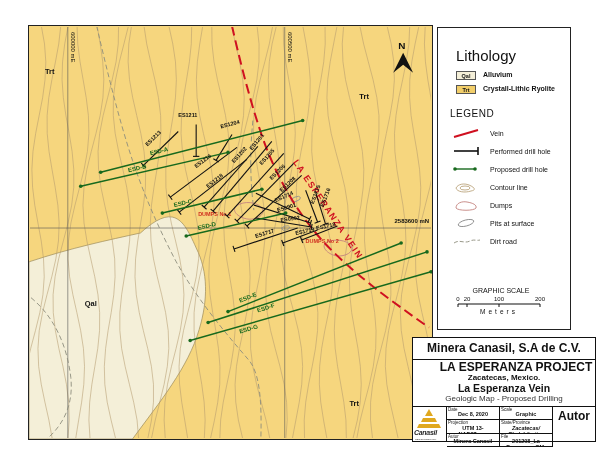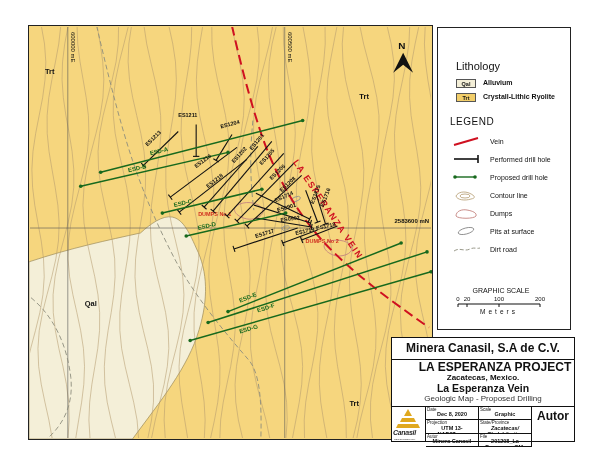--- a/index.html
+++ b/index.html
@@ -25,35 +25,35 @@
   #g-performed line{stroke:#111;stroke-width:1.1;}
   #g-proposed line{stroke:#17691d;stroke-width:1.5;}
   #g-proposed circle{fill:#17691d;}
   .lbl-performed{font-size:5.5px;font-weight:bold;fill:#111;}
   .lbl-proposed{font-size:6px;font-weight:bold;fill:#17691d;}
 
   
   #legend{position:absolute;left:437px;top:27px;width:134px;height:303px;background:#fff;
           border:1.2px solid #222;box-sizing:border-box;padding:14px 10px 8px 12px;}
   .legend-title{font-size:11px;letter-spacing:1px;margin-bottom:16px;}
-  .section-title{font-size:11px;margin:18px 0 7px 6px;}
+  .section-title{font-size:15px;margin:5px 0 7px 6px;}
   .symbols-title{font-size:10px;letter-spacing:.5px;margin:14px 0 8px 0;}
   .lith-row{display:flex;align-items:flex-start;gap:7px;margin:5px 0 5px 6px;}
   .swatch{width:20px;height:9px;border:0.8px solid #555;box-sizing:border-box;
           font-size:5.5px;font-weight:bold;text-align:center;line-height:8px;flex:0 0 auto;}
   .swatch.qal{background:#f4efd8;}
   .swatch.trt{background:#f2ce6a;}
   .lith-label{font-size:7px;font-weight:bold;width:72px;line-height:1.25;}
   .sym-row{display:flex;align-items:center;gap:8px;margin:6px 0 6px 2px;}
   .sym-icon{flex:0 0 auto;width:30px;height:12px;}
   .sym-label{font-size:7px;}
   #scale-wrap{position:absolute;left:6px;right:6px;bottom:10px;text-align:center;}
 
   
-  #titleblock{position:absolute;left:391px;top:337px;width:184px;height:105px;background:#fff;
+  #titleblock{position:absolute;left:412px;top:337px;width:184px;height:105px;background:#fff;
               border:1.4px solid #111;box-sizing:border-box;display:flex;flex-direction:column;}
   .tb-company{height:21px;line-height:21px;text-align:center;font-weight:bold;font-size:12px;
               border-bottom:1.4px solid #111;white-space:nowrap;}
   .tb-project{border-bottom:1.4px solid #111;text-align:center;padding:1px 0 2px 0;}
   .tb-line1{font-size:12px;font-weight:bold;line-height:1.05;margin-left:24px;}
   .tb-line2{font-size:8px;font-weight:bold;line-height:1.1;}
   .tb-line3{font-size:10.5px;font-weight:bold;line-height:1.15;}
   .tb-line4{font-size:8px;color:#333;line-height:1.2;}
   .tb-bottom{display:flex;flex:1;min-height:0;}
   .tb-logo{width:33px;border-right:1px solid #111;position:relative;flex:0 0 auto;}

